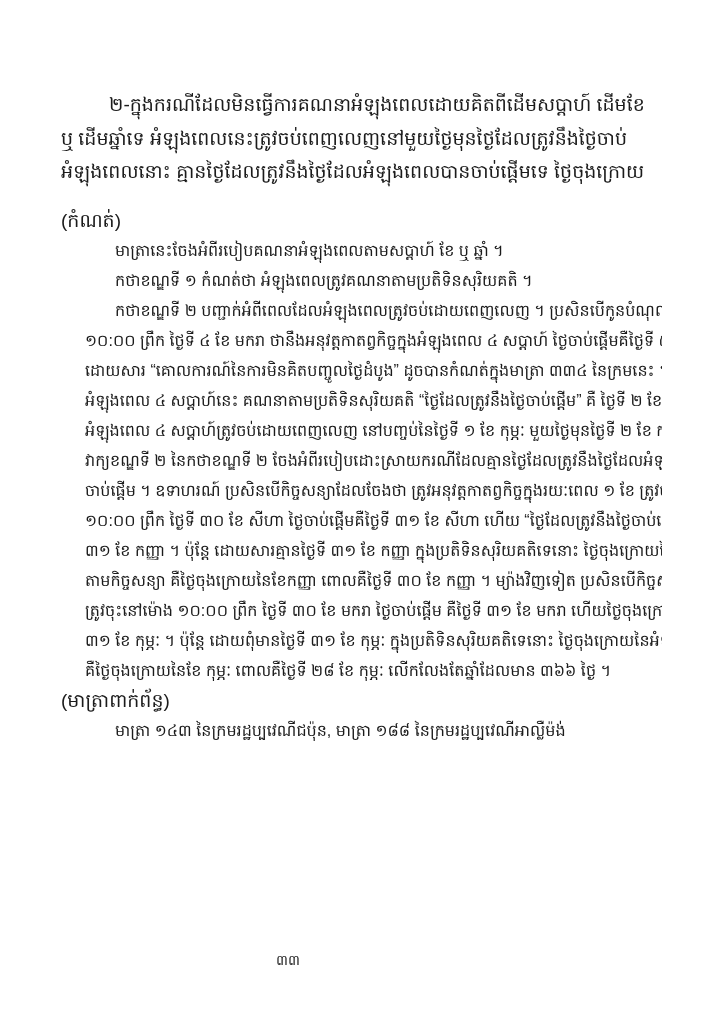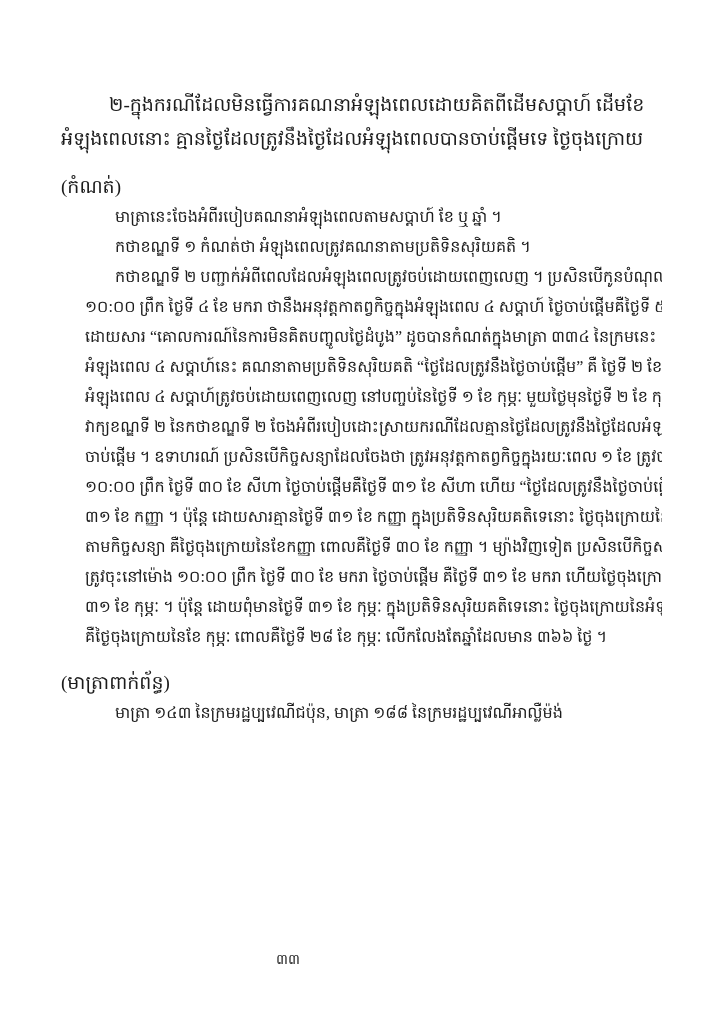--- a/index.html
+++ b/index.html
@@ -2,21 +2,21 @@
 <html lang="km"><head>
 <meta charset="utf-8">
 <style>
   * { margin:0; padding:0; box-sizing:border-box; }
   html,body { background:#e8e8e8; }
   .page {
     position:relative;
     width:724px; height:1023px;
     background:#ffffff;
     color:#1b1b1b;
-    font-family:Liberation Serif, serif;
+    font-family:Liberation Sans, sans-serif;
     overflow:hidden;
     margin:0 auto;
   }
   .content {
     position:absolute;
     left:61px; top:0;
     width:601px;
   }
   
   .article {
@@ -56,20 +56,21 @@
   }
 </style>
 </head>
 <body>
 
 <div class="page">
   <div class="content">
 
     <div class="article">
       <span class="line indent-lg">២-ក្នុងករណីដែលមិនធ្វើការគណនាអំឡុងពេលដោយគិតពីដើមសប្ដាហ៍ ដើមខែ</span>
+      <span class="line">ឬ ដើមឆ្នាំទេ អំឡុងពេលនេះត្រូវចប់ពេញលេញនៅមួយថ្ងៃមុនថ្ងៃដែលត្រូវនឹងថ្ងៃចាប់</span>
       <span class="line">អំឡុងពេលនោះ គ្មានថ្ងៃដែលត្រូវនឹងថ្ងៃដែលអំឡុងពេលបានចាប់ផ្ដើមទេ ថ្ងៃចុងក្រោយ</span>
     </div>
 
     <div class="sec-heading">(កំណត់)</div>
 
     <div class="body-line line indent-sm">មាត្រានេះចែងអំពីរបៀបគណនាអំឡុងពេលតាមសប្ដាហ៍ ខែ ឬ ឆ្នាំ ។</div>
     <div class="body-line line indent-sm">កថាខណ្ឌទី ១ កំណត់ថា អំឡុងពេលត្រូវគណនាតាមប្រតិទិនសុរិយគតិ ។</div>
 
     <div>
       <span class="body-line line indent-sm">កថាខណ្ឌទី ២ បញ្ជាក់អំពីពេលដែលអំឡុងពេលត្រូវចប់ដោយពេញលេញ ។ ប្រសិនបើកូនបំណុលសន្យានៅម៉ោង</span>
@@ -80,19 +81,19 @@
       <span class="body-line line">វាក្យខណ្ឌទី ២ នៃកថាខណ្ឌទី ២ ចែងអំពីរបៀបដោះស្រាយករណីដែលគ្មានថ្ងៃដែលត្រូវនឹងថ្ងៃដែលអំឡុងពេលបាន</span>
       <span class="body-line line">ចាប់ផ្ដើម ។ ឧទាហរណ៍ ប្រសិនបើកិច្ចសន្យាដែលចែងថា ត្រូវអនុវត្តកាតព្វកិច្ចក្នុងរយៈពេល ១ ខែ ត្រូវបានចុះ នៅម៉ោង</span>
       <span class="body-line line">១០:០០ ព្រឹក ថ្ងៃទី ៣០ ខែ សីហា ថ្ងៃចាប់ផ្ដើមគឺថ្ងៃទី ៣១ ខែ សីហា ហើយ “ថ្ងៃដែលត្រូវនឹងថ្ងៃចាប់ផ្ដើម” គឺថ្ងៃទី</span>
       <span class="body-line line">៣១ ខែ កញ្ញា ។ ប៉ុន្តែ ដោយសារគ្មានថ្ងៃទី ៣១ ខែ កញ្ញា ក្នុងប្រតិទិនសុរិយគតិទេនោះ ថ្ងៃចុងក្រោយនៃអំឡុងពេល</span>
       <span class="body-line line">តាមកិច្ចសន្យា គឺថ្ងៃចុងក្រោយនៃខែកញ្ញា ពោលគឺថ្ងៃទី ៣០ ខែ កញ្ញា ។ ម្យ៉ាងវិញទៀត ប្រសិនបើកិច្ចសន្យាដូចគ្នា</span>
       <span class="body-line line">ត្រូវចុះនៅម៉ោង ១០:០០ ព្រឹក ថ្ងៃទី ៣០ ខែ មករា ថ្ងៃចាប់ផ្ដើម គឺថ្ងៃទី ៣១ ខែ មករា ហើយថ្ងៃចុងក្រោយ គឺថ្ងៃទី</span>
       <span class="body-line line">៣១ ខែ កុម្ភៈ ។ ប៉ុន្តែ ដោយពុំមានថ្ងៃទី ៣១ ខែ កុម្ភៈ ក្នុងប្រតិទិនសុរិយគតិទេនោះ ថ្ងៃចុងក្រោយនៃអំឡុងពេល</span>
       <span class="body-line line">គឺថ្ងៃចុងក្រោយនៃខែ កុម្ភៈ ពោលគឺថ្ងៃទី ២៨ ខែ កុម្ភៈ លើកលែងតែឆ្នាំដែលមាន ៣៦៦ ថ្ងៃ ។</span>
     </div>
 
-    <div class="sec-heading" style="margin-top:16px;">(មាត្រាពាក់ព័ន្ធ)</div>
+    <div class="sec-heading" style="margin-top:0;">(មាត្រាពាក់ព័ន្ធ)</div>
     <div class="body-line line indent-sm">មាត្រា ១៤៣ នៃក្រមរដ្ឋប្បវេណីជប៉ុន, មាត្រា ១៨៨ នៃក្រមរដ្ឋប្បវេណីអាល្លឺម៉ង់</div>
 
   </div>
 
   <div class="page-number">៣៣</div>
 </div>
 
 </body></html>

